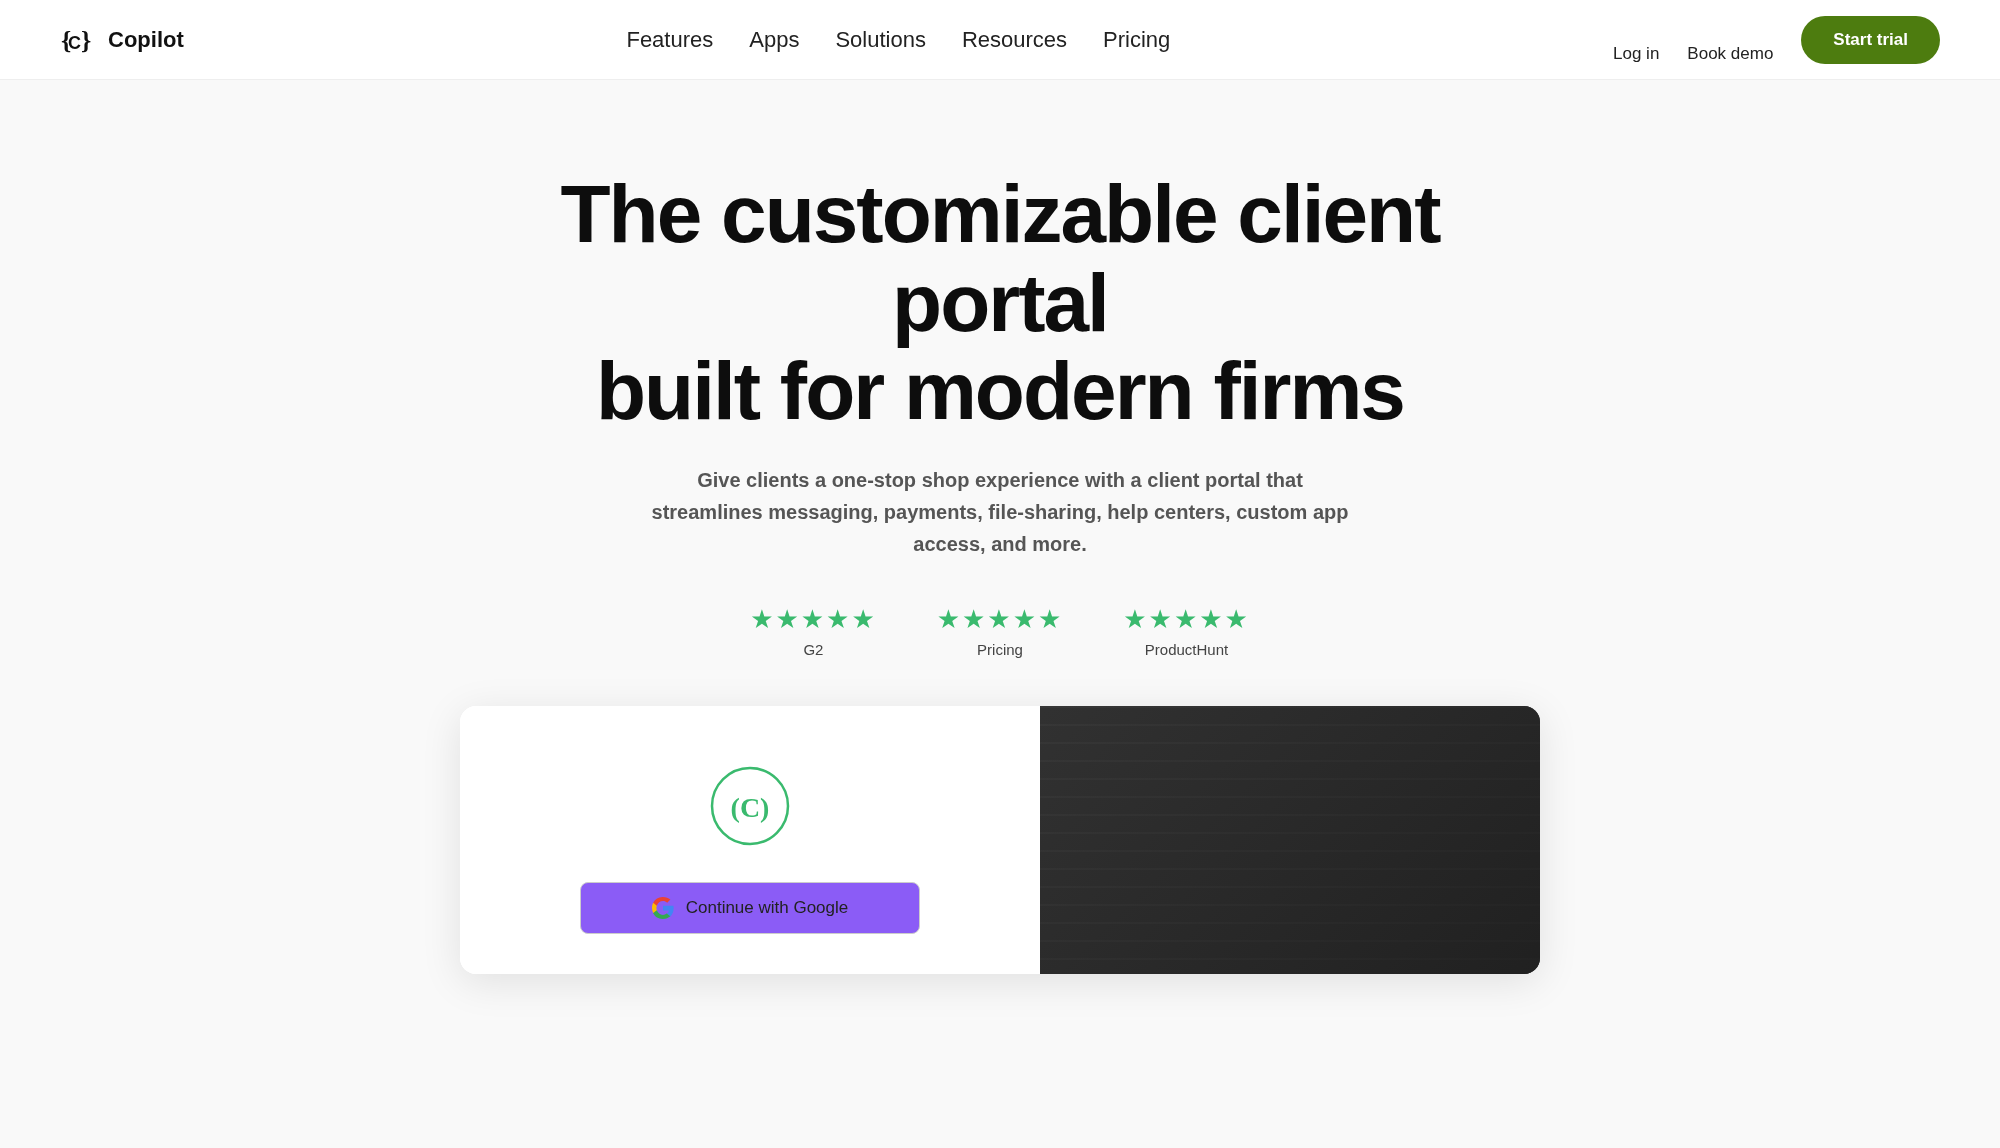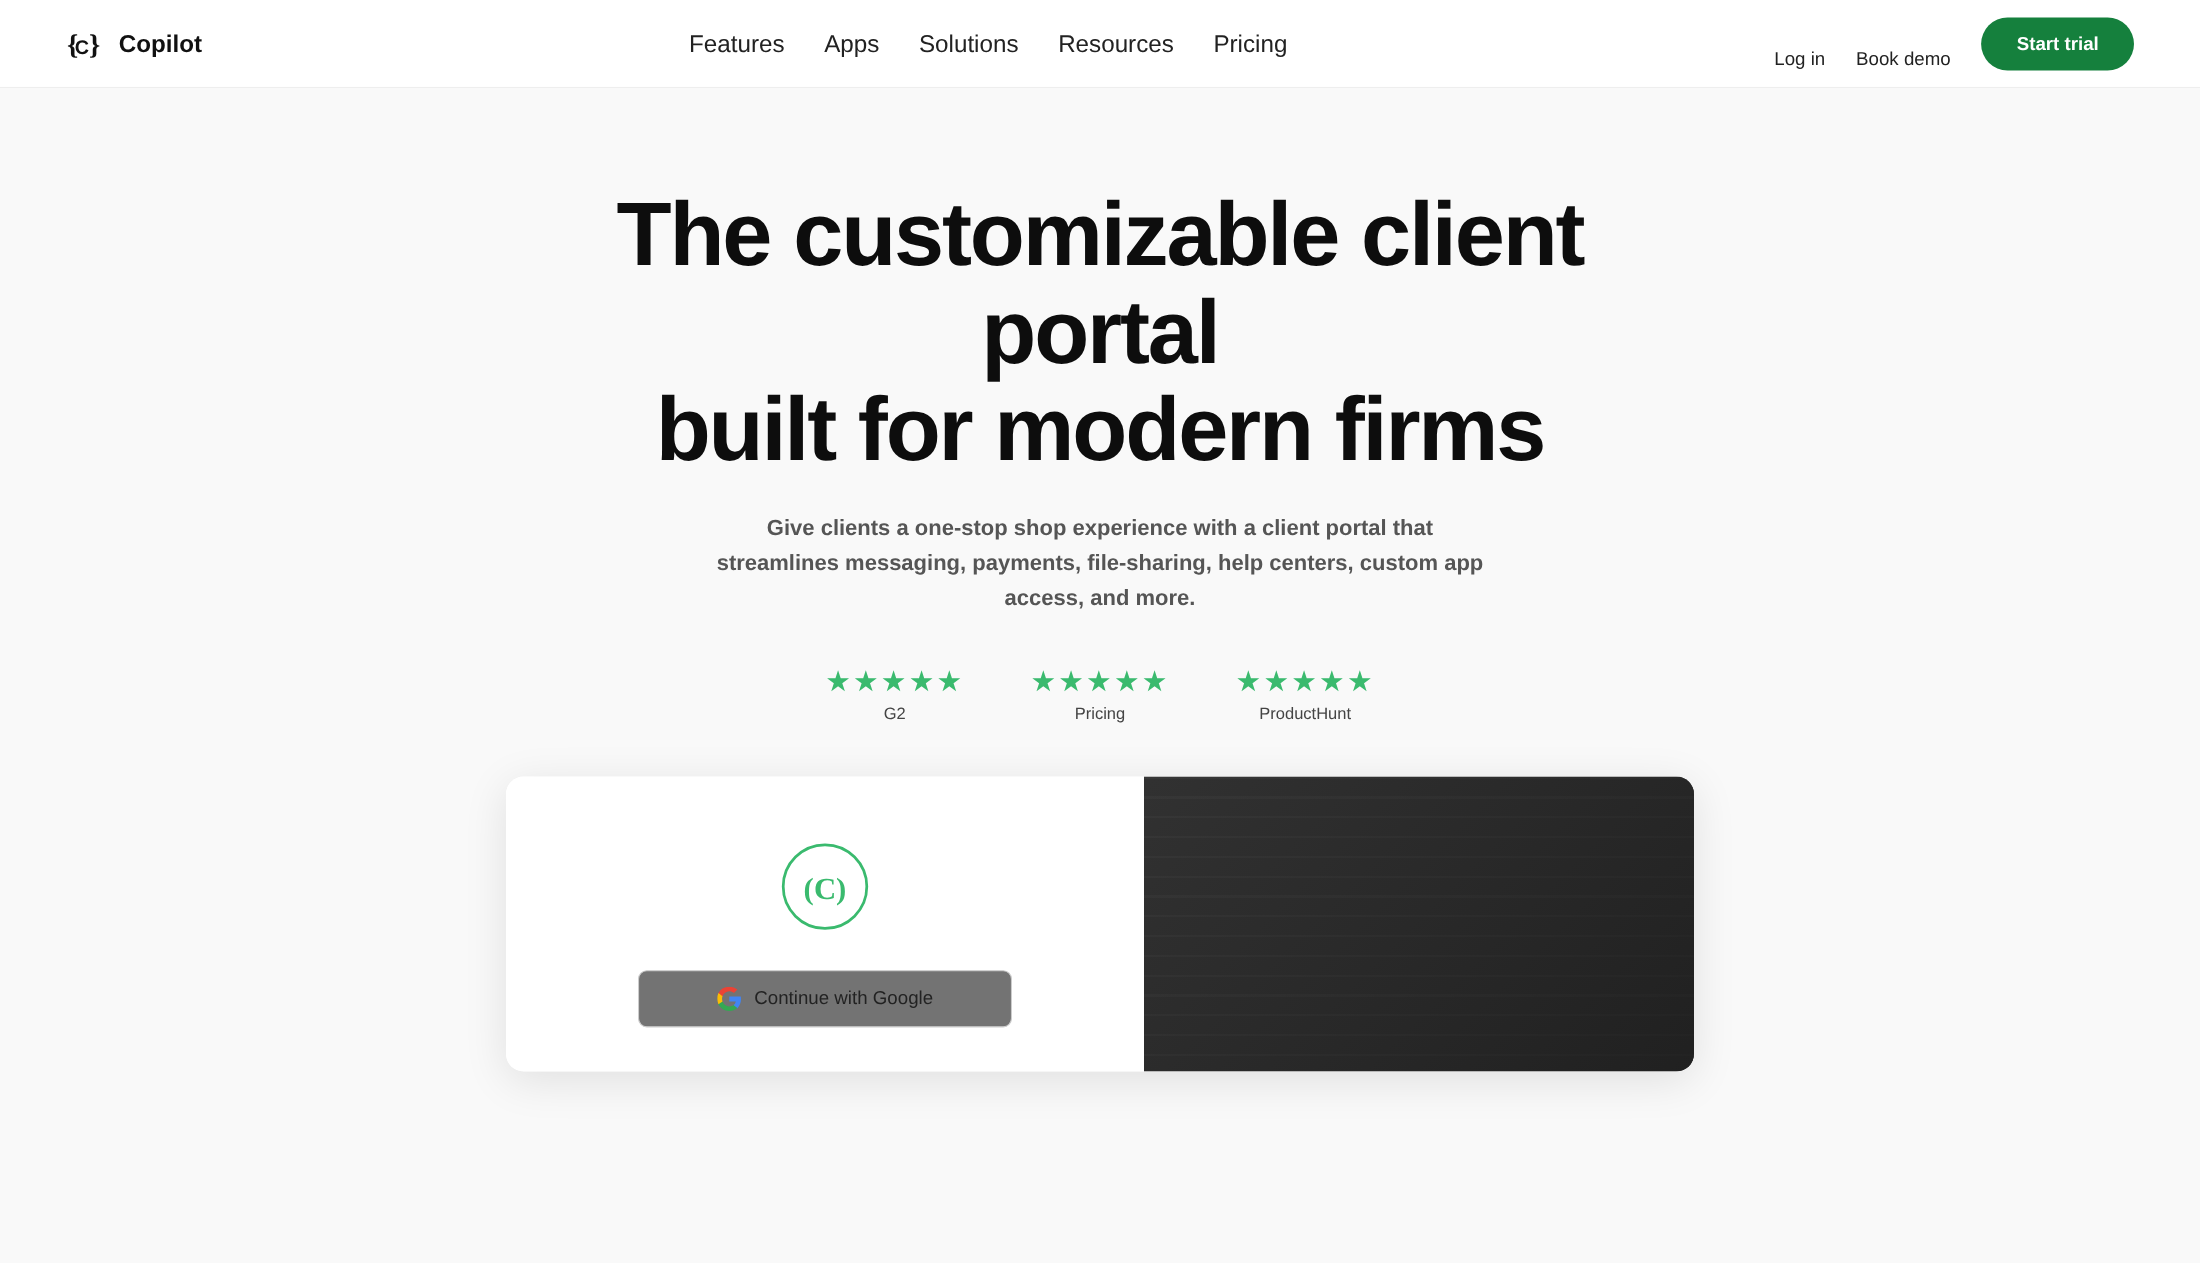--- a/index.html
+++ b/index.html
@@ -60,21 +60,21 @@
       color: #222;
       text-decoration: none;
     }
     .nav-book-demo {
       font-size: 17px;
       font-weight: 500;
       color: #222;
       text-decoration: none;
     }
     .nav-start-trial {
-      background: #15803d;
+      background: #4d7c0f;
       color: #fff;
       border: none;
       border-radius: 50px;
       padding: 14px 32px;
       font-size: 17px;
       font-weight: 600;
       cursor: pointer;
       white-space: nowrap;
     }
 
@@ -168,21 +168,21 @@
     .google-btn {
       display: flex;
       align-items: center;
       gap: 12px;
       border: 1.5px solid #ccc;
       border-radius: 8px;
       padding: 14px 32px;
       font-size: 17px;
       font-weight: 500;
       color: #222;
-      background: #737373;
+      background: #8b5cf6;
       cursor: pointer;
       width: 100%;
       max-width: 340px;
       justify-content: center;
     }
     .google-icon {
       width: 22px;
       height: 22px;
     }
     .preview-right {

